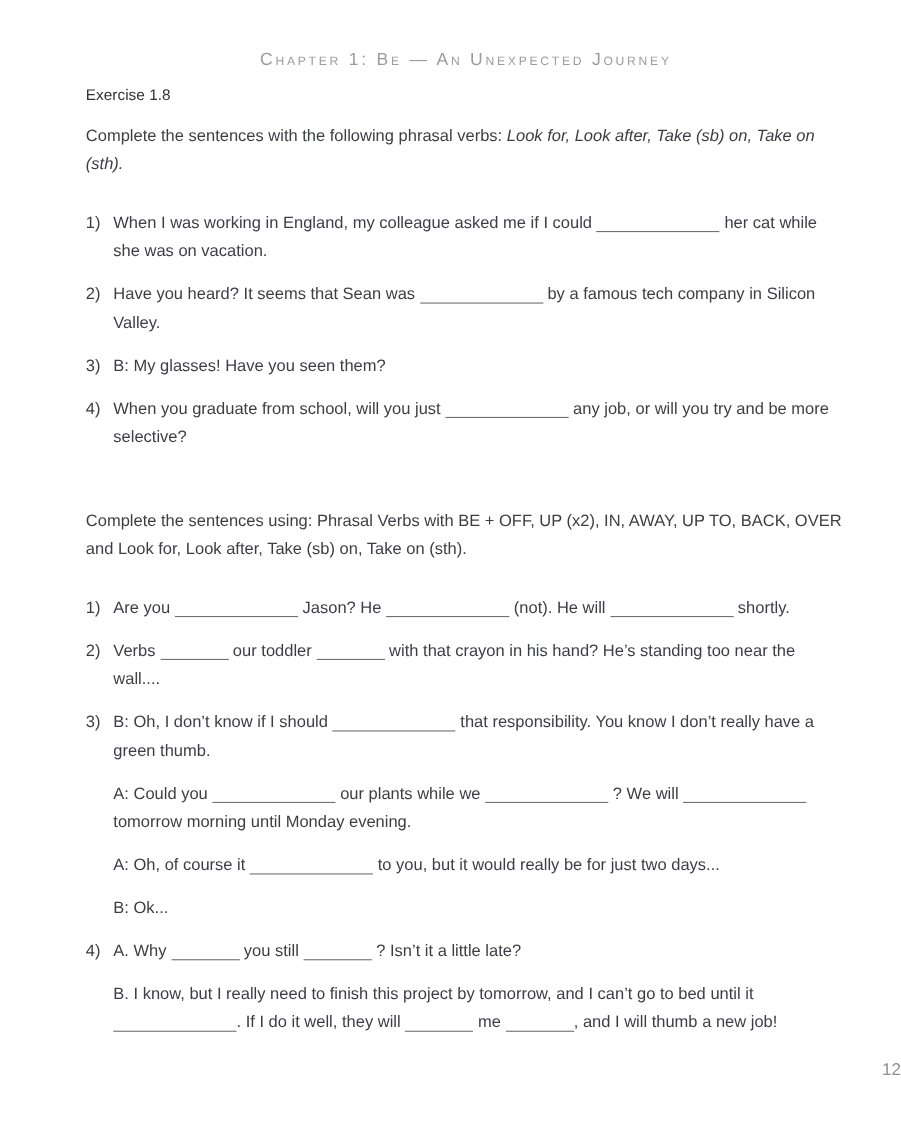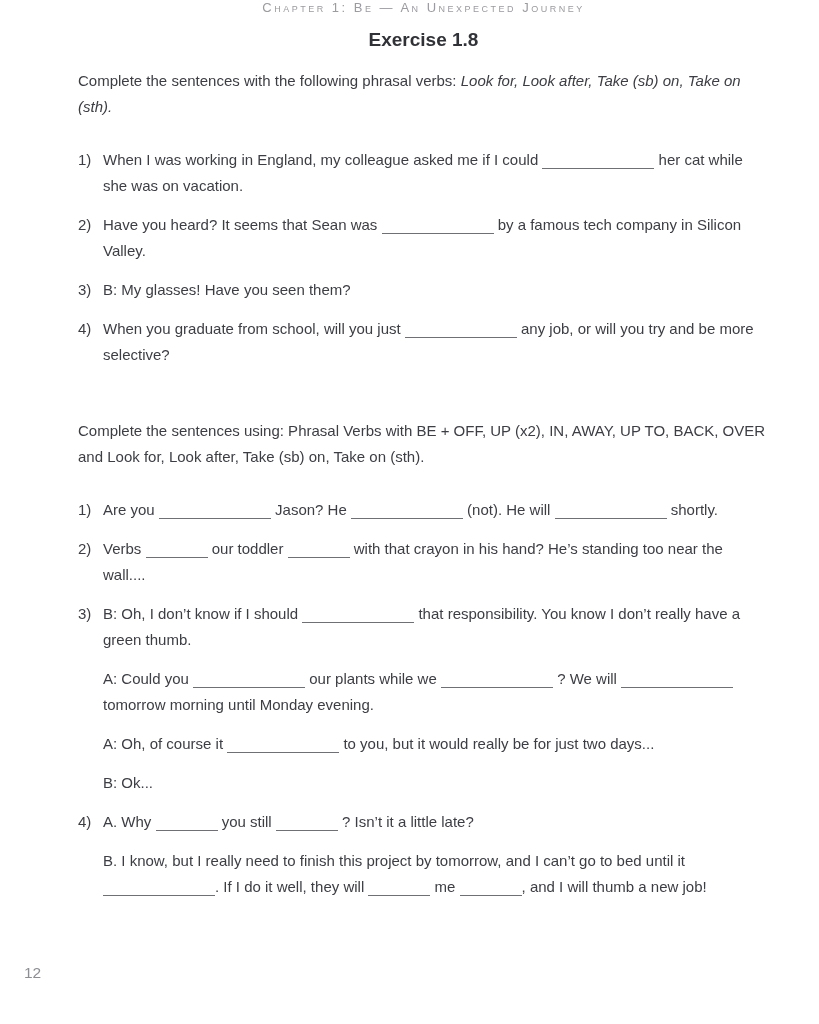--- a/index.html
+++ b/index.html
@@ -14,35 +14,35 @@
     font-family: "Liberation Sans", "DejaVu Sans", sans-serif;
     color: #3d3e44;
     font-size: 15px;
     overflow: hidden;
   }
   .page {
     padding: 0 50px 0 78px;
     box-sizing: border-box;
   }
   .chapter-header {
+    padding-top: 46px;
     text-align: center;
     font-variant: small-caps;
     letter-spacing: 2.5px;
     color: #9b9ba0;
-    font-size: 13px;
+    font-size: 16px;
     font-weight: 400;
   }
   .exercise { margin-top: 0; }
   .exercise + .exercise { margin-top: 50px; }
   .exercise-title {
     margin: 14px 0 0 0;
-    font-size: 19px;
-    font-weight: bold;
+    font-size: 14px;
+    font-weight: normal;
     color: #313237;
-    text-align: center;
   }
   .exercise-instructions {
     margin: 17px 0 0 0;
     line-height: 26px;
   }
   .exercise-items { margin-top: 27px; }
   .item {
     display: flex;
     align-items: flex-start;
     margin: 0 0 13px 0;
@@ -64,24 +64,23 @@
     border-bottom: 1px solid #6f7074;
     vertical-align: -4px;
   }
   .blank-long  { width: 112px; }
   .blank-short { width: 62px; }
   .page-footer {
     position: absolute;
     left: 0;
     right: 0;
     bottom: 42px;
-    text-align: left;
+    text-align: right;
     color: #8d8e92;
     font-size: 15.5px;
-    padding-left: 24px;
   }
 </style>
 </head>
 <body>
 
 <div class="page">
   <div class="chapter-header">Chapter 1: Be — An Unexpected Journey</div>
 
   <div id="exercises">
       <section class="exercise">

